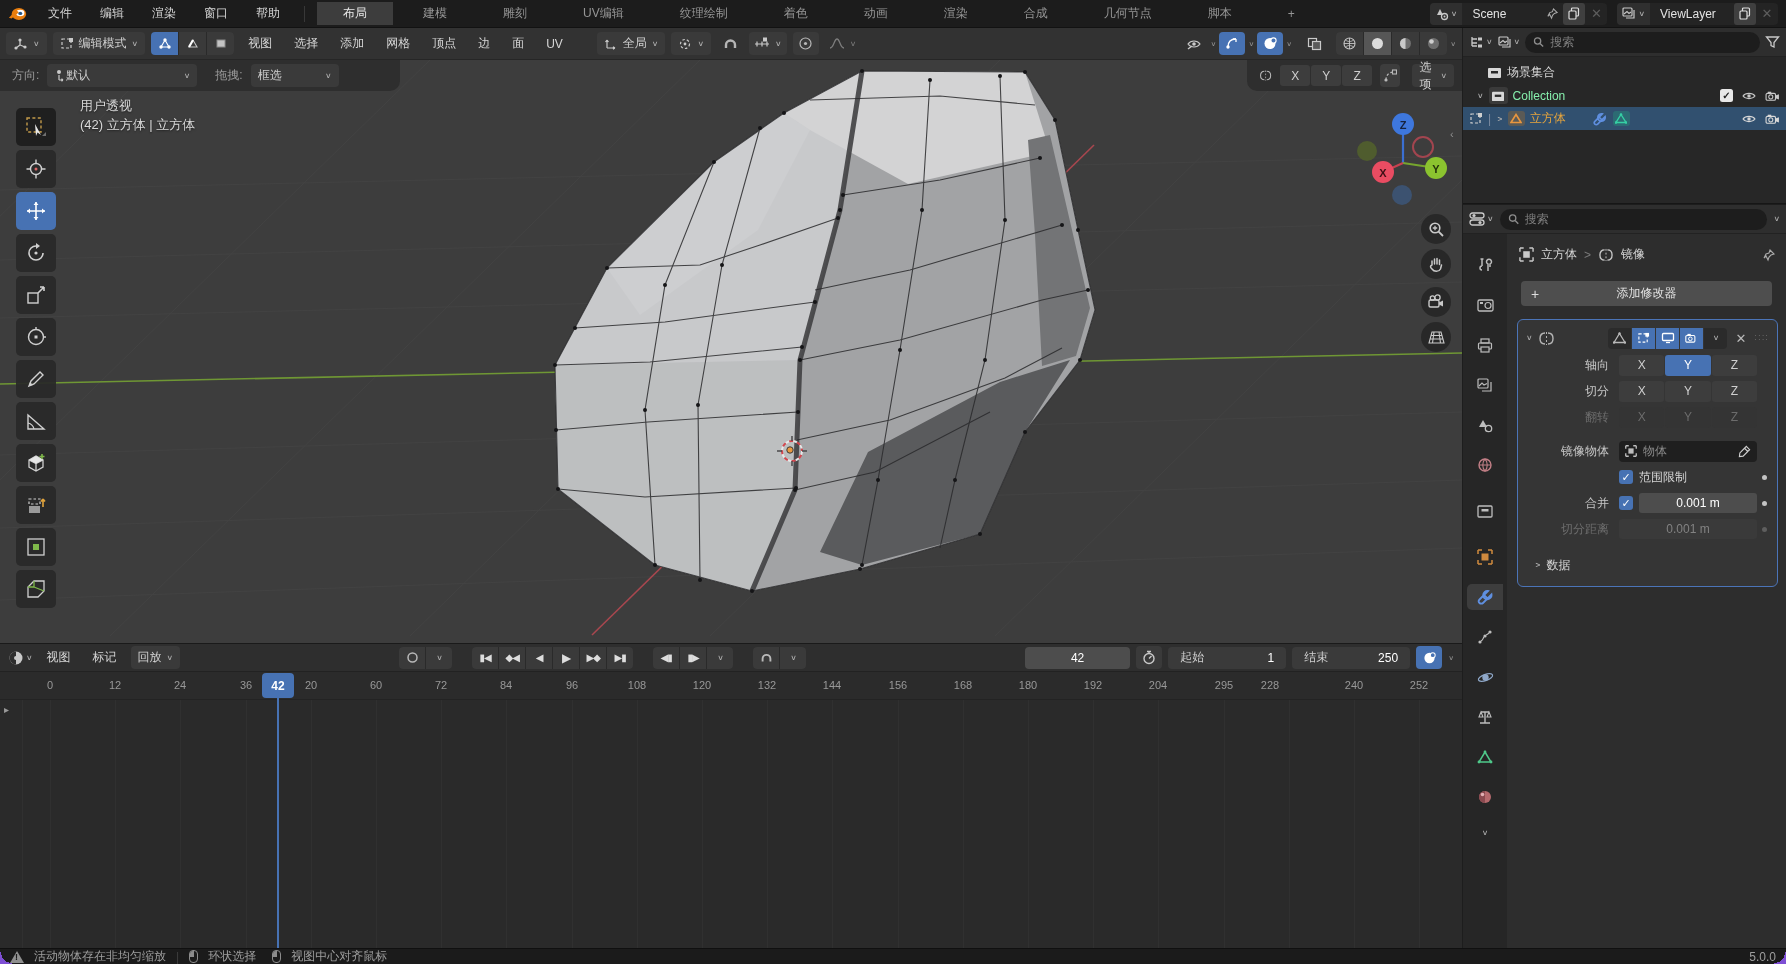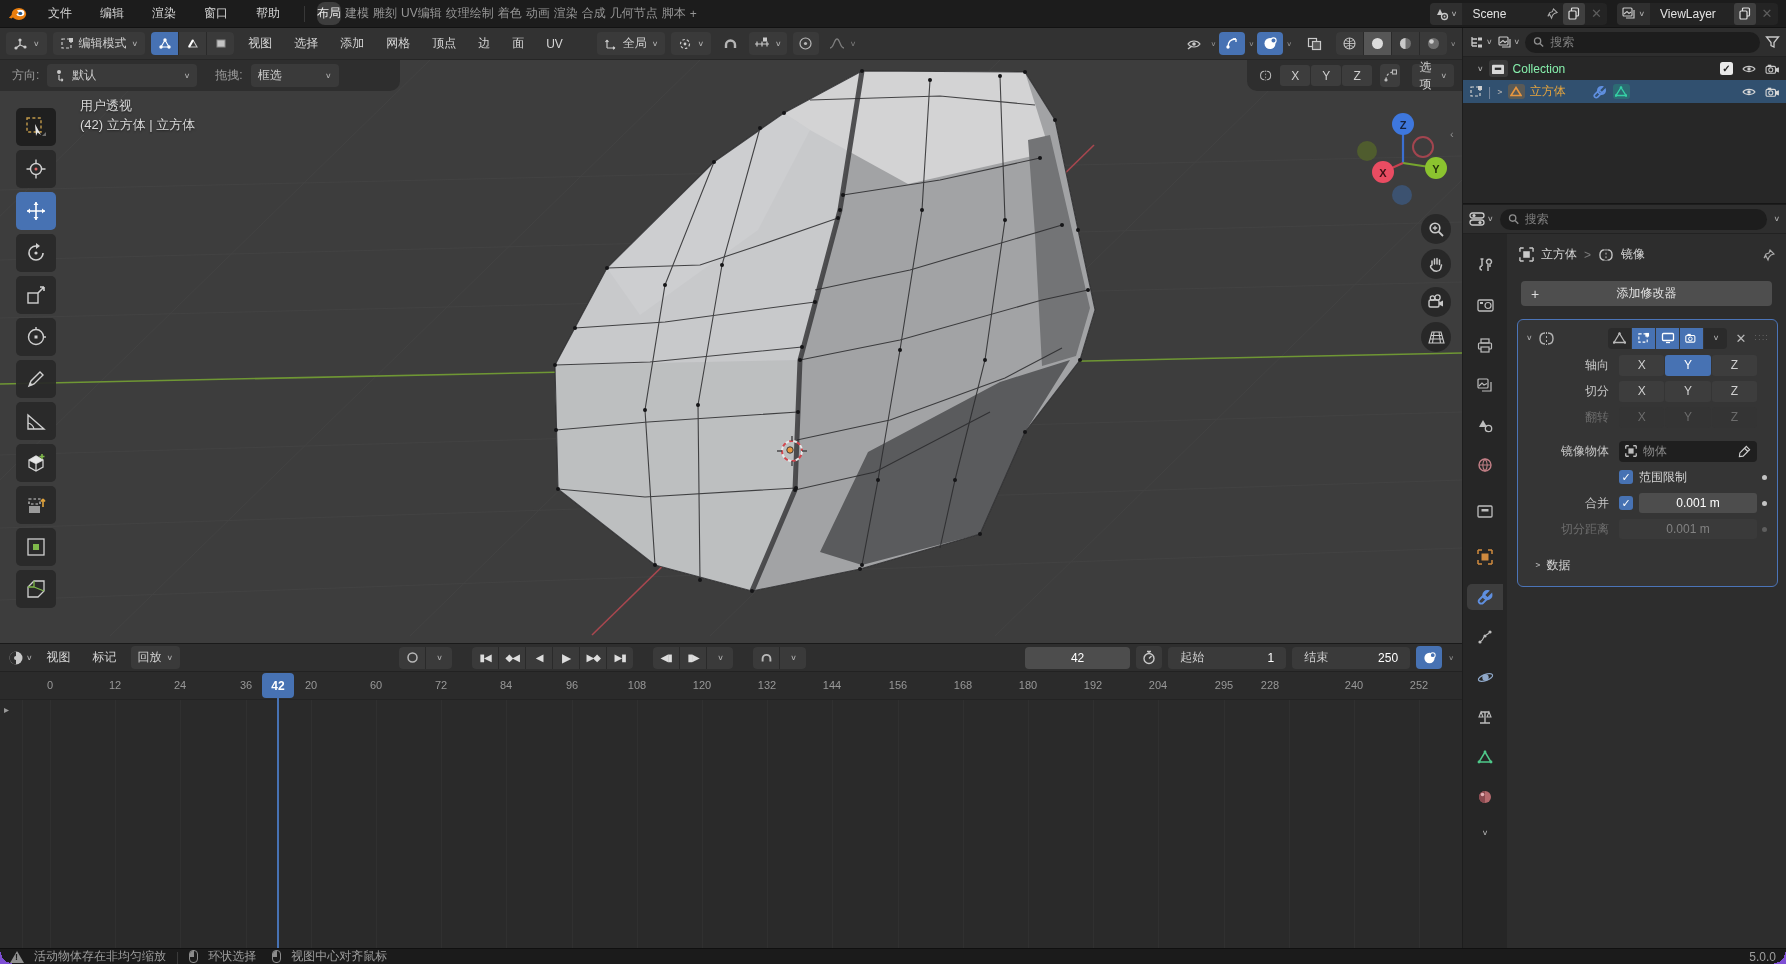--- a/index.html
+++ b/index.html
@@ -12,21 +12,21 @@
   .abs { position:absolute; }
   .row { display:flex; align-items:center; }
   .dim { color:#9a9a9a; }
   .vdim { color:#7a7a7a; }
   .chev { font-size:9px; color:#b0b0b0; transform:scaleY(.8); display:inline-block; }
   .chev.small { font-size:8px; color:#8f8f8f; }
 
   
   #topbar { left:0; top:0; width:1786px; height:28px; background:#1c1c1c; border-bottom:1px solid #121212; display:flex; align-items:center; gap:4px; padding:0 8px; }
   #topbar .menu { padding:3px 12px; color:#d2d2d2; border-radius:4px; }
-  #topbar .wstab { padding:3px 0; color:#969696; border-radius:8px; }
+  #topbar .wstab { padding:3px 26px; color:#969696; border-radius:0; }
   #topbar .wstab.active { background:#3d3d3d; color:#e8e8e8; }
   .logo { width:20px; height:18px; margin-right:4px; }
   #topbar-right { margin-left:auto; display:flex; gap:10px; align-items:center; }
   .idwidget { display:flex; align-items:center; background:#242424; border-radius:4px; height:22px; overflow:hidden; }
   .idwidget .icpart { background:#2f2f2f; height:22px; display:flex; align-items:center; padding:0 5px; gap:2px; }
   .idwidget .name { padding:0 10px; color:#e3e3e3; min-width:84px; }
   .sqbtn { width:22px; height:22px; display:flex; align-items:center; justify-content:center; border-radius:3px; background:transparent; }
   .sqbtn.lit { background:#3f3f3f; }
 
   
@@ -459,21 +459,21 @@
   </div>
 
   <div id="vp-overlay-text" class="abs" style="position:absolute;left:80px;top:96px;">
     <div>用户透视</div>
     <div>(42) 立方体 | 立方体</div>
   </div>
 
   <div id="tsbar-left" class="tsbar">
     <span class="dim">方向:</span>
     <span class="ddbtn" style="width:150px;justify-content:space-between;">
-      <span class="row" style="gap:6px;">
+      <span class="row" style="">
         <svg width="12" height="14" viewBox="0 0 12 14">
             <circle cx="5" cy="3" r="2" fill="#c9c9c9"></circle>
             <path d="M5,6 L5,11 M5,11 L9,11 M9,11 L7.5,9.8 M9,11 L7.5,12.2" stroke="#c9c9c9" stroke-width="1.2" fill="none"></path>
           </svg>
         <span>默认</span>
       </span>
       <span class="chev">∨</span>
     </span>
     <span class="dim" style="margin-left:10px;">拖拽:</span>
     <span class="ddbtn" style="width:88px;justify-content:space-between;">
@@ -650,20 +650,27 @@
       <span class="searchbox">
         <svg width="12" height="12" viewBox="0 0 12 12">
             <circle cx="5" cy="5" r="3.4" fill="none" stroke="#8d8d8d" stroke-width="1.4"></circle>
             <path d="M7.6,7.6 L11,11" stroke="#8d8d8d" stroke-width="1.5"></path>
           </svg>
         <input placeholder="搜索" style="">
       </span>
       <svg width="15" height="14" viewBox="0 0 15 14">
           <path d="M1.5,2 L13.5,2 L9,7.5 L9,12 L6,10.5 L6,7.5 Z" fill="none" stroke="#c9c9c9" stroke-width="1.3"></path>
         </svg>
+    </div>
+    <div class="outrow" style="margin-top:4px;padding-left:24px;">
+      <svg width="15" height="13" viewBox="0 0 15 13">
+          <rect x="1" y="2" width="13" height="10" rx="1" fill="#d8d8d8"></rect>
+          <rect x="4" y="5" width="7" height="2.5" fill="#2a2a2a"></rect>
+        </svg>
+      <span style="color:#d9d9d9">场景集合</span>
     </div>
     <div class="outrow" style="padding-left:14px;">
       <span class="chev">∨</span>
       <span style="width:19px;height:17px;background:#3a3a3a;border-radius:3px;display:flex;align-items:center;justify-content:center;">
         <svg width="14" height="12" viewBox="0 0 15 13">
             <rect x="1" y="2" width="13" height="10" rx="1" fill="#d8d8d8"></rect>
             <rect x="4" y="5" width="7" height="2.5" fill="#2a2a2a"></rect>
           </svg>
       </span>
       <span style="color:#86efac">Collection</span>

